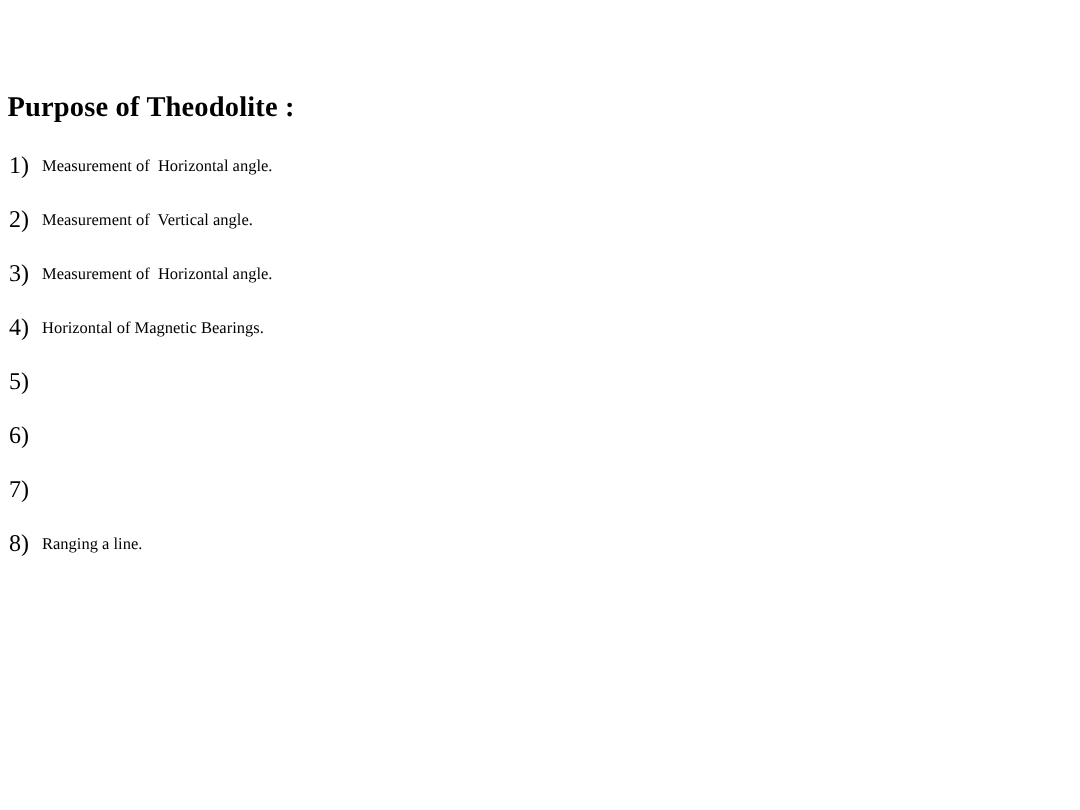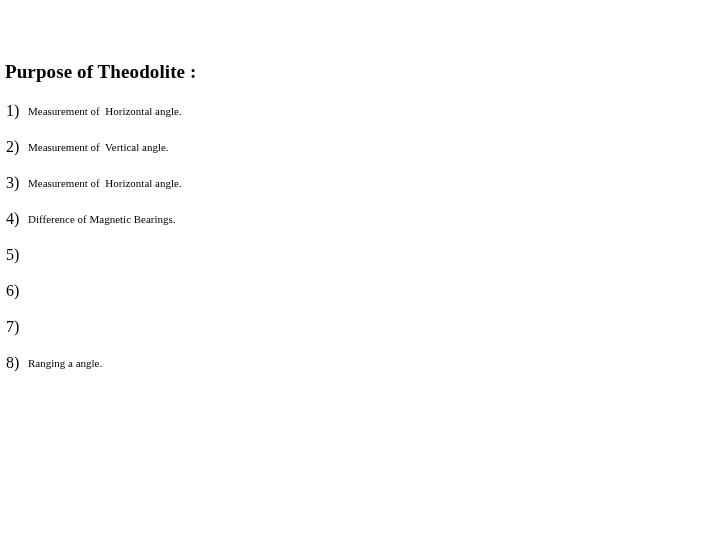--- a/index.html
+++ b/index.html
@@ -84,35 +84,35 @@
       <span class="item-text">Measurement of  Vertical angle.</span>
     </li>
 
     <li class="list-item">
       <span class="item-number">3)</span>
       <span class="item-text">Measurement of  Horizontal angle.</span>
     </li>
 
     <li class="list-item">
       <span class="item-number">4)</span>
-      <span class="item-text">Difference of Magnetic Bearings.</span>
+      <span class="item-text">Horizontal of Magnetic Bearings.</span>
     </li>
 
     <li class="list-item">
       <span class="item-number">5)</span>
     </li>
 
     <li class="list-item">
       <span class="item-number">6)</span>
     </li>
 
     <li class="list-item">
       <span class="item-number">7)</span>
     </li>
 
     <li class="list-item">
       <span class="item-number">8)</span>
-      <span class="item-text">Ranging a angle.</span>
+      <span class="item-text">Ranging a line.</span>
     </li>
 
   </ul>
 
 </div>
 
 </body></html>

